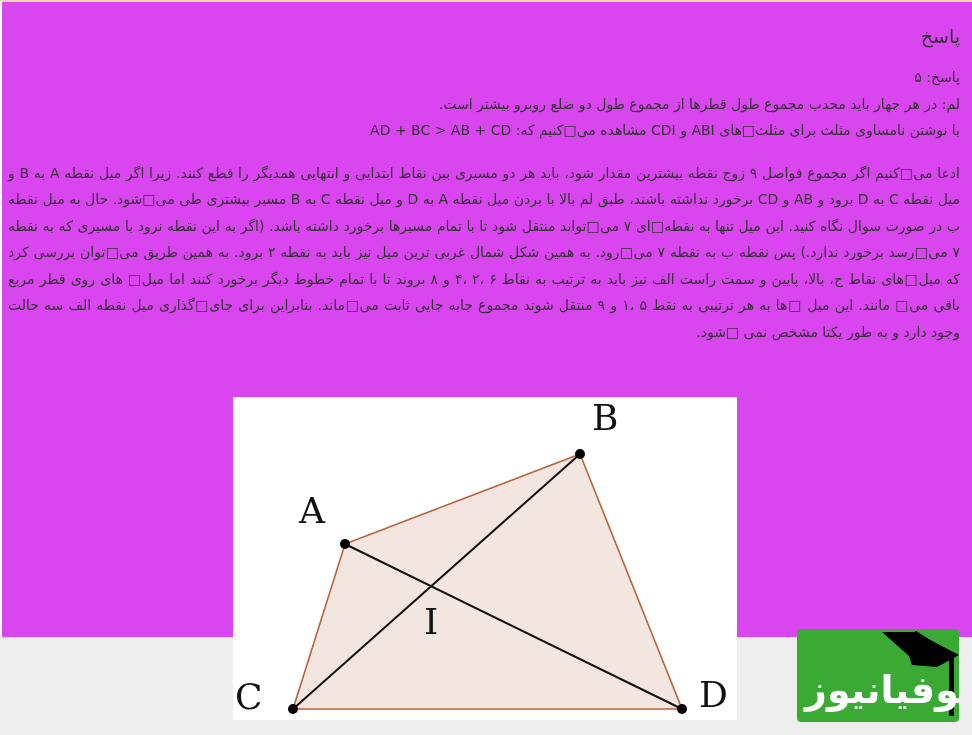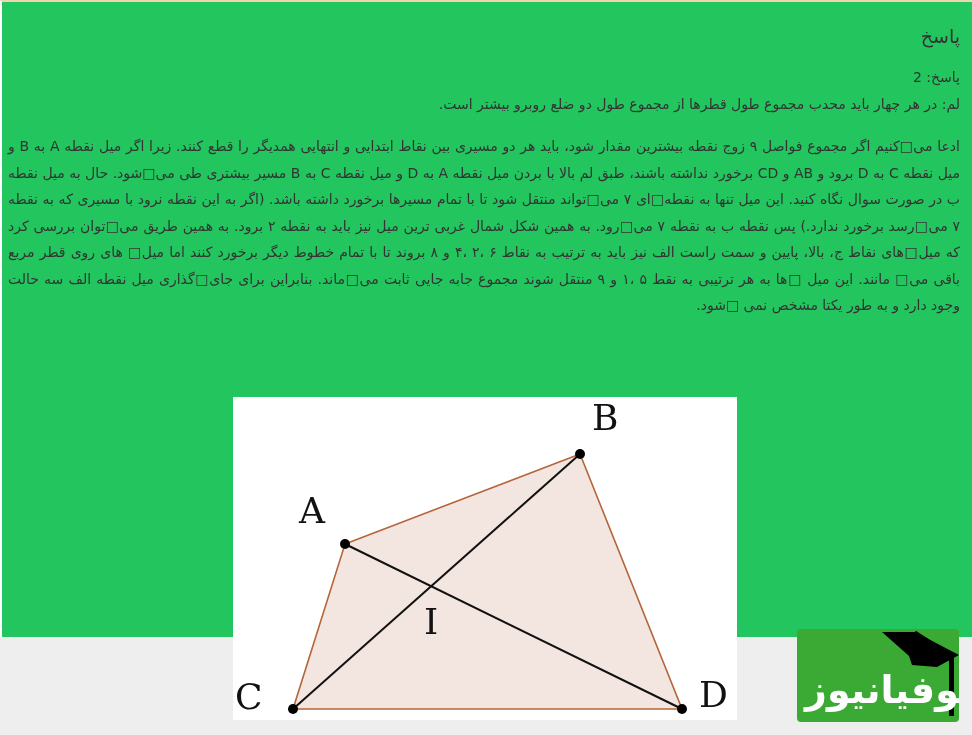--- a/index.html
+++ b/index.html
@@ -16,21 +16,21 @@
       position: relative;
     }
     .page {
       position: absolute;
       left: 0; top: 0;
       width: 972px;
       height: 637px;
       border-top: 2px solid #f0d6ad;
       border-left: 2px solid #ffffff;
       box-sizing: border-box;
-      background: #22c55e;
+      background: #d946ef;
     }
     .content {
       position: absolute;
       left: 6px;
       right: 10px;
       top: 20px;
       direction: rtl;
       text-align: right;
     }
     .heading {
@@ -91,22 +91,23 @@
       position: absolute;
       left: 0; top: 0;
     }
   </style>
 </head>
 <body>
 
 <div class="page">
   <div class="content">
     <h2 class="heading">پاسخ</h2>
-    <p class="para">پاسخ: 2</p>
+    <p class="para">پاسخ: ۵</p>
     <p class="para">لم: در هر چهار باید محدب مجموع طول قطرها از مجموع طول دو ضلع روبرو بیشتر است.</p>
+    <p class="para">با نوشتن نامساوی مثلث برای مثلث□های ABI و CDI مشاهده می□کنیم که: AD + BC &gt; AB + CD</p>
     <p class="para gap justify">ادعا می□کنیم اگر مجموع فواصل ۹ زوج نقطه بیشترین مقدار شود، باید هر دو مسیری بین نقاط ابتدایی و انتهایی همدیگر را قطع کنند. زیرا اگر میل نقطه A به B و میل نقطه C به D برود و AB و CD برخورد نداشته باشند، طبق لم بالا با بردن میل نقطه A به D و میل نقطه C به B مسیر بیشتری طی می□شود. حال به میل نقطه ب در صورت سوال نگاه کنید. این میل تنها به نقطه□ای ۷ می□تواند منتقل شود تا با تمام مسیرها برخورد داشته باشد. (اگر به این نقطه نرود با مسیری که به نقطه ۷ می□رسد برخورد ندارد.) پس نقطه ب به نقطه ۷ می□رود. به همین شکل شمال غربی ترین میل نیز باید به نقطه ۲ برود. به همین طریق می□توان بررسی کرد که میل□های نقاط ج، بالا، پایین و سمت راست الف نیز باید به ترتیب به نقاط ۶ ،۲ ،۴ و ۸ بروند تا با تمام خطوط دیگر برخورد کنند اما میل□ های روی قطر مربع باقی می□ مانند. این میل □ها به هر ترتیبی به نقط ۵ ،۱ و ۹ منتقل شوند مجموع جابه جایی ثابت می□ماند. بنابراین برای جای□گذاری میل نقطه الف سه حالت وجود دارد و به طور یکتا مشخص نمی □شود.</p>
   </div>
 
   <div class="figure">
     <svg width="504" height="323" viewBox="0 0 504 323">
 
       <polygon points="112,147 347,57 449,312 60,312" fill="#f3e6e0" stroke="#b5653a" stroke-width="1.6"></polygon>
       <line x1="112" y1="147" x2="449" y2="312" stroke="#111111" stroke-width="2"></line>
       <line x1="60" y1="312" x2="347" y2="57" stroke="#111111" stroke-width="2"></line>
       <circle cx="112" cy="147" r="5" fill="#000000"></circle>

